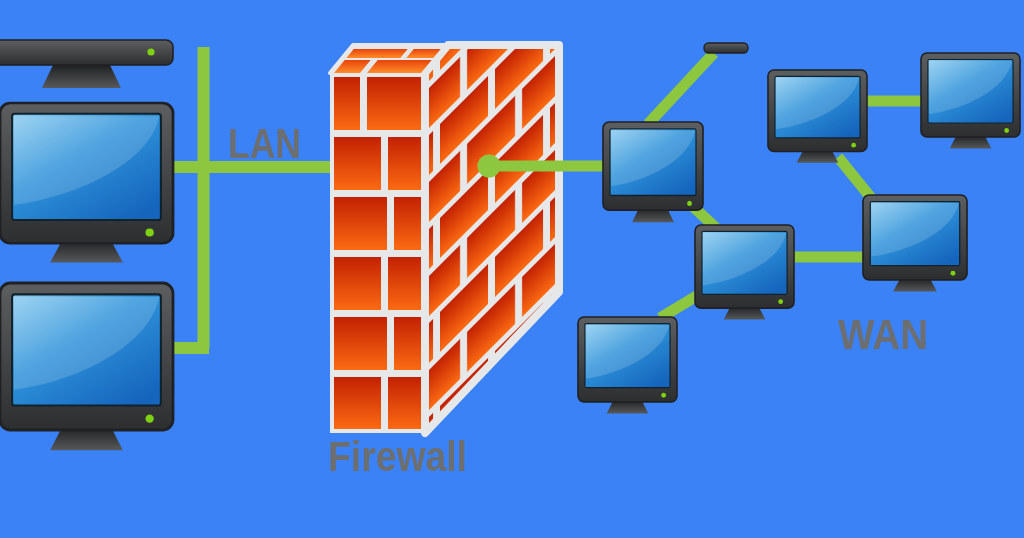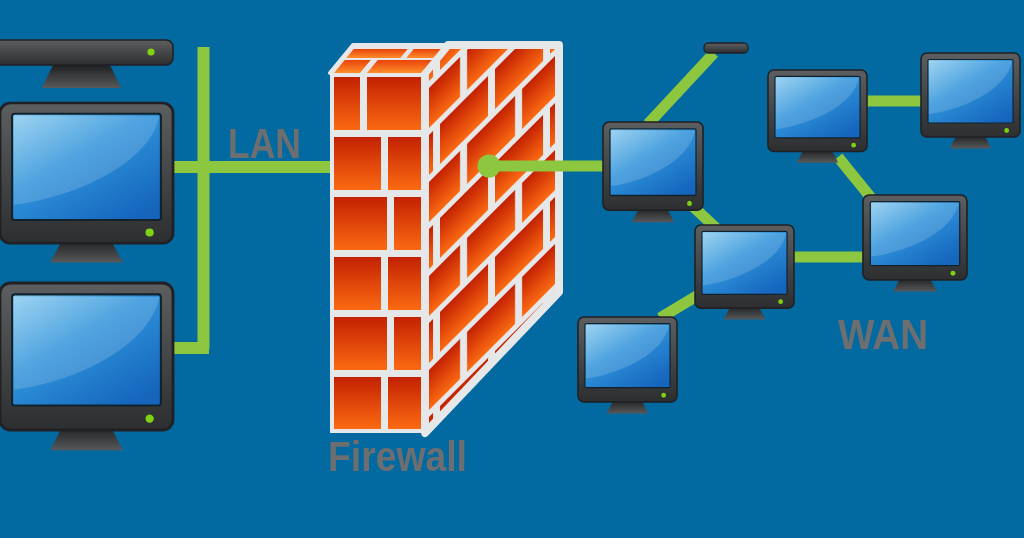--- a/index.html
+++ b/index.html
@@ -1,16 +1,16 @@
 <!DOCTYPE html>
 <html><head>
 <meta charset="utf-8">
 <style>
   html,body{margin:0;padding:0;background:#ffffff;}
-  .stage{position:relative;width:1024px;height:538px;background:#0369a1;overflow:hidden;
+  .stage{position:relative;width:1024px;height:538px;background:#3b82f6;overflow:hidden;
          font-family:"Liberation Sans", sans-serif;}
   svg{display:block;}
   text.lbl{font-family:"Liberation Sans", sans-serif;font-weight:bold;font-size:42px;}
 </style>
 </head>
 <body>
 
 <div class="stage">
 <svg width="1024" height="538" viewBox="0 0 1024 538">
   <defs>

